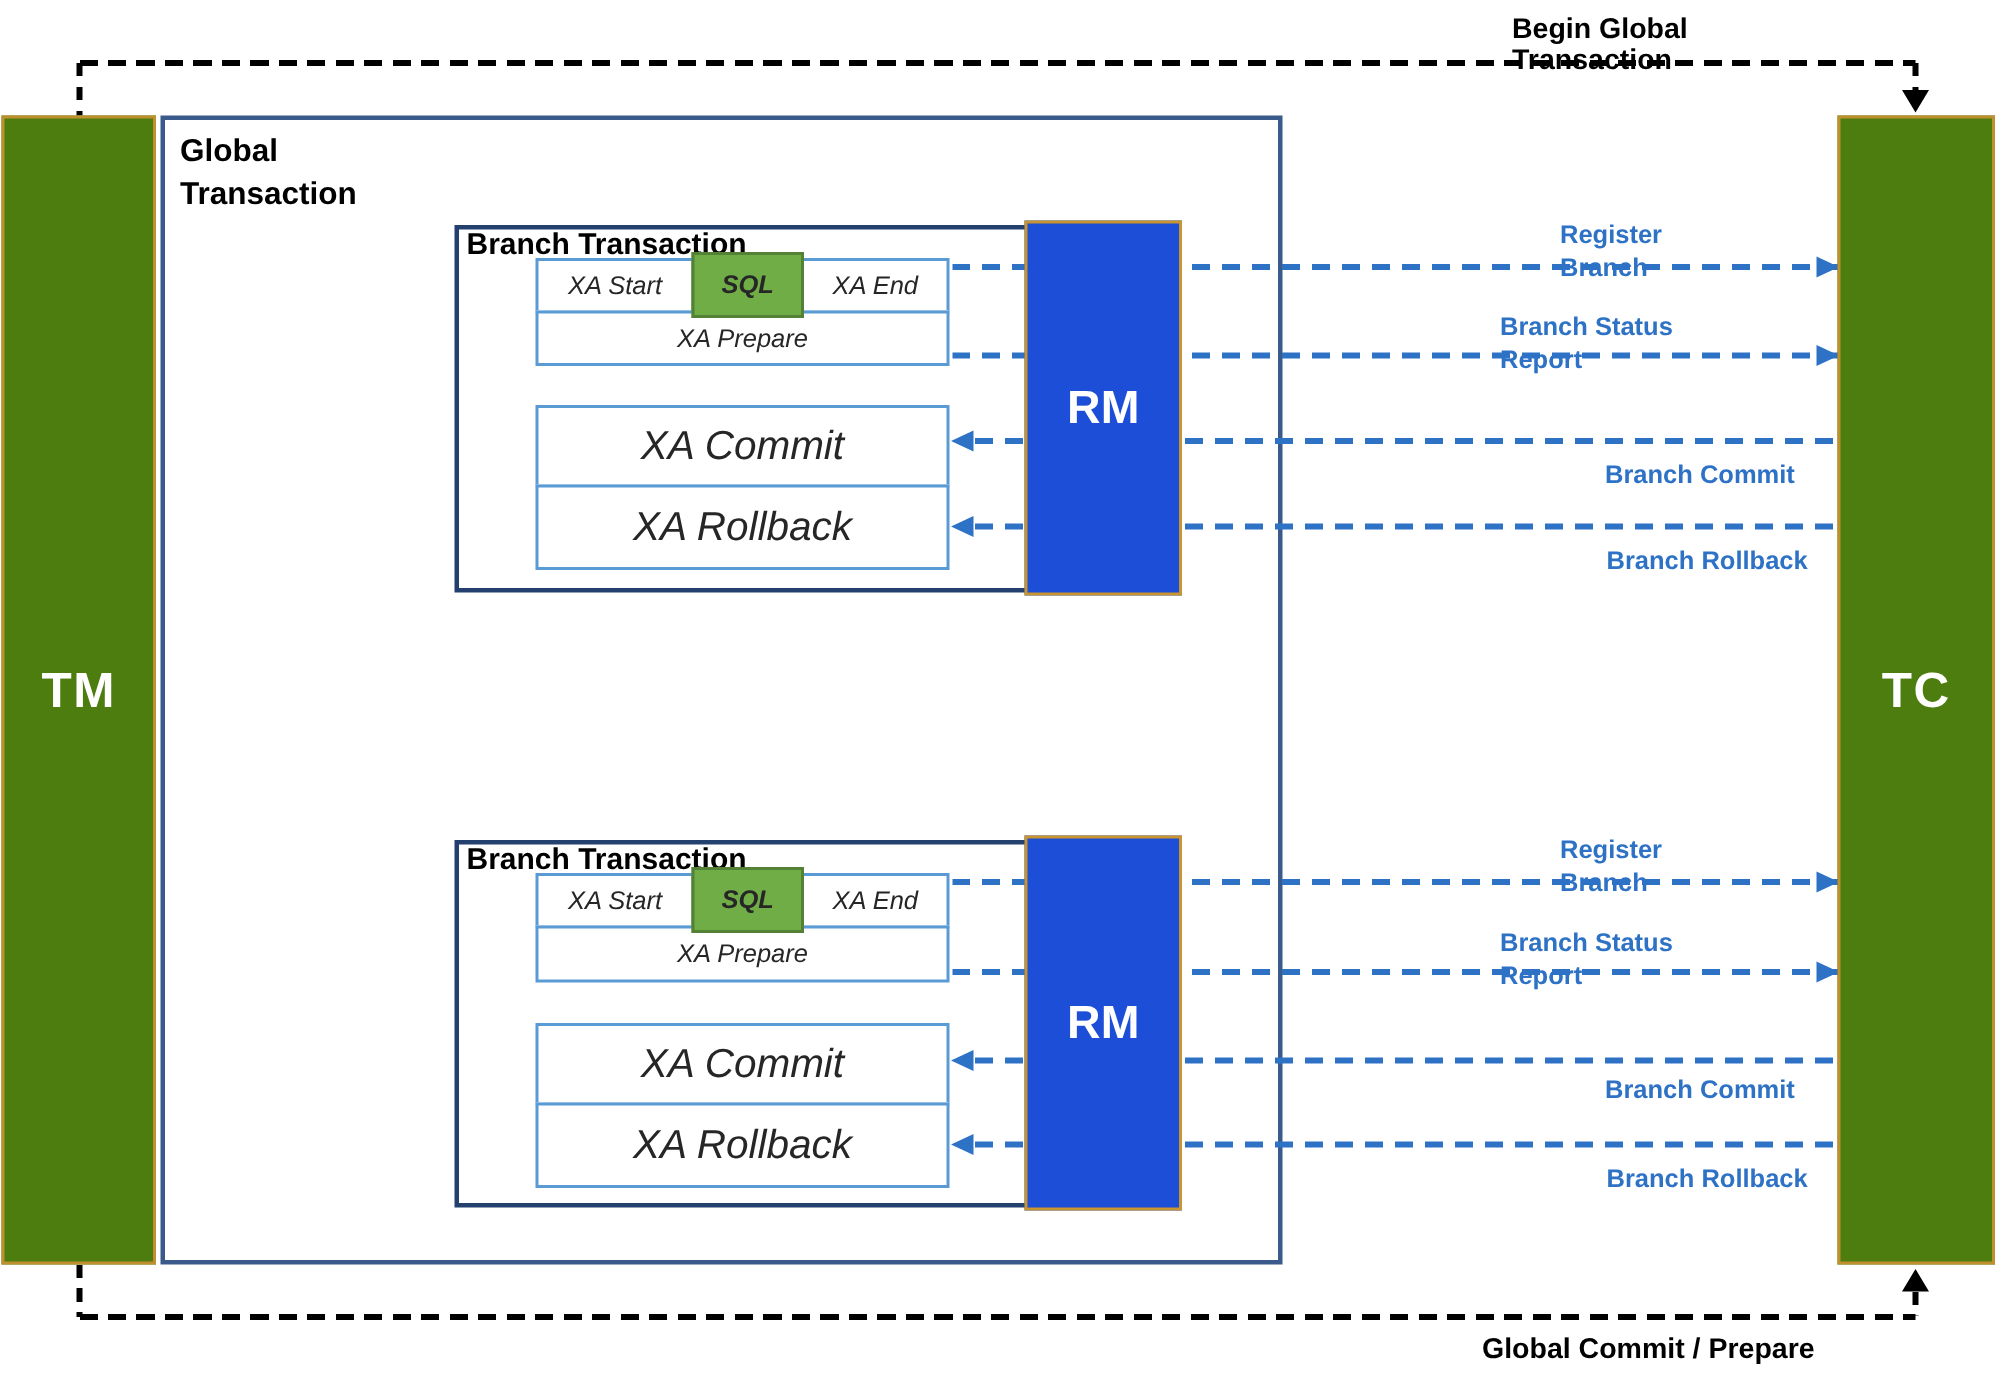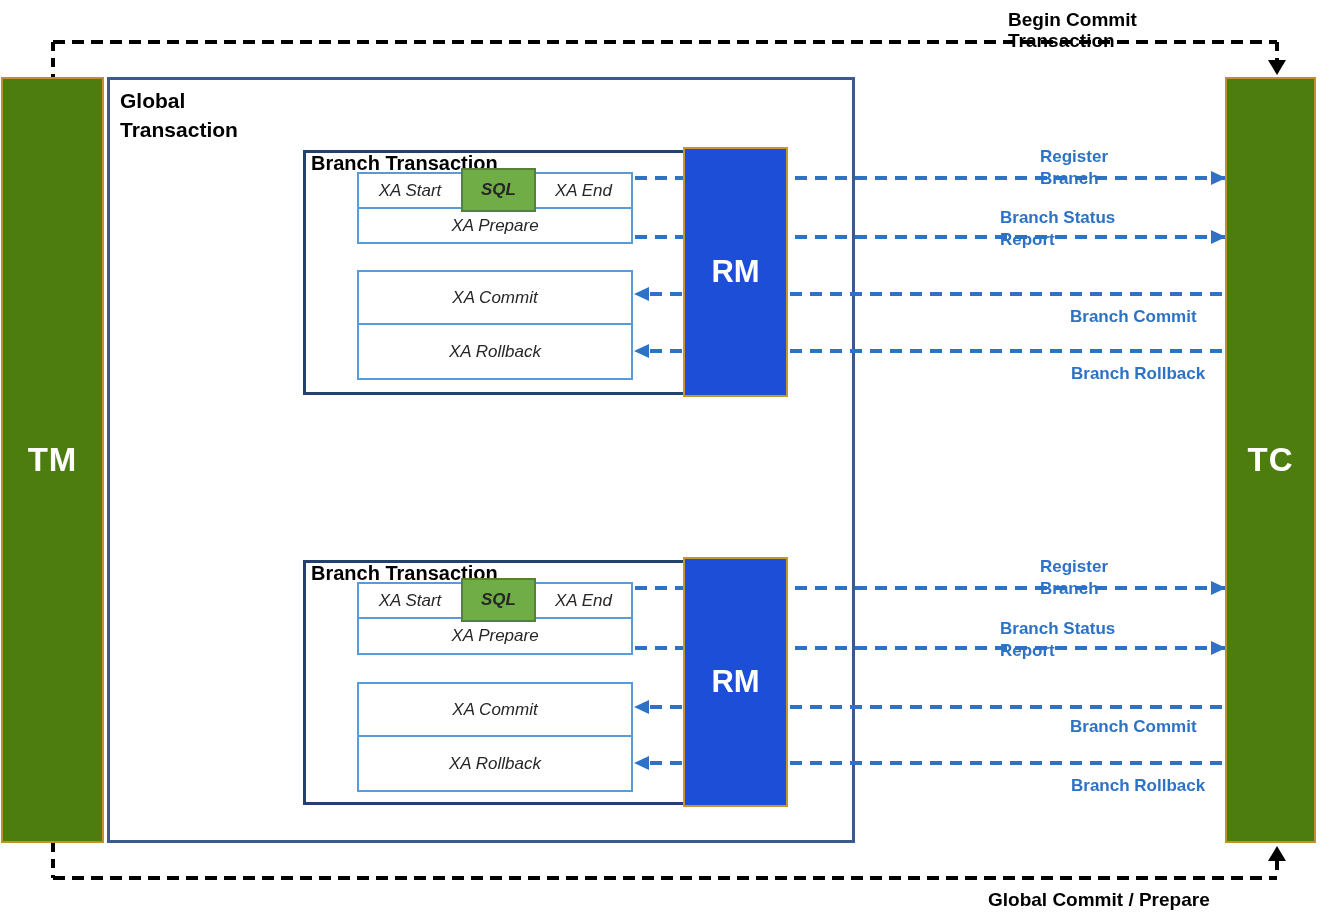--- a/index.html
+++ b/index.html
@@ -18,21 +18,21 @@
   .global-box{background:#ffffff;border:3px solid #3A5A8C;z-index:1;}
   .branch-box{background:#ffffff;border:3px solid #24406E;z-index:2;}
   .box-title{font-weight:bold;font-size:20px;color:#000;z-index:3;white-space:nowrap;}
   .global-title{font-weight:bold;font-size:21px;line-height:29px;color:#000;z-index:3;}
   
   .cell{
     background:#ffffff;border:2px solid #5B9BD5;z-index:3;
     display:flex;align-items:center;justify-content:center;
     font-style:italic;color:#262626;font-size:17px;
   }
-  .cell.big{font-size:17px;font-style:italic;}
+  .cell.big{font-size:27px;font-style:italic;}
   .cell.sql{background:#70AD47;border:2px solid #538135;z-index:4;font-weight:bold;}
   
   .rm-box{
     background:#1d4ed8;border:2px solid #C9952E;z-index:6;
     display:flex;align-items:center;justify-content:center;
     color:#ffffff;font-weight:bold;font-size:31px;
   }
   
   .hdash-blue{height:4px;z-index:5;
     background:repeating-linear-gradient(90deg,#2E72C6 0 12px,transparent 12px 20px);}
@@ -54,21 +54,21 @@
 
 <div id="stage">
 
   <div class="abs global-box" style="left:107px;top:77px;width:748px;height:766px;"></div>
   <div class="abs global-title" style="left:120px;top:86px;width:150px;">Global Transaction</div>
 
   <div class="abs vdash-black" style="left:51px;top:42px;height:35px;"></div>
   <div class="abs hdash-black" style="left:53px;top:40px;width:1224px;"></div>
   <div class="abs vdash-black" style="left:1275px;top:42px;height:19px;"></div>
   <div class="abs arr arr-down-black" style="left:1268px;top:60px;"></div>
-  <div class="abs black-label" style="left:1008px;top:9px;width:135px;">Begin Commit Transaction</div>
+  <div class="abs black-label" style="left:1008px;top:9px;width:135px;">Begin Global Transaction</div>
 
   <div class="abs vdash-black" style="left:51px;top:843px;height:35px;"></div>
   <div class="abs hdash-black" style="left:53px;top:876px;width:1224px;"></div>
   <div class="abs vdash-black" style="left:1275px;top:861px;height:16px;"></div>
   <div class="abs arr arr-up-black" style="left:1268px;top:846px;"></div>
   <div class="abs black-label" style="left:988px;top:889px;width:260px;">Global Commit / Prepare</div>
 
   <div class="abs branch-box" style="left:303px;top:150px;width:417px;height:245px;"></div>
   <div class="abs box-title" style="left:311px;top:152px;">Branch Transaction</div>
 
@@ -125,17 +125,17 @@
   <div class="abs arr arr-left" style="left:634px;top:756px;"></div>
   <div class="abs blue-label" style="left:1071px;top:775px;width:170px;">Branch Rollback</div>
 
   <div class="abs rm-box" style="left:683px;top:557px;width:105px;height:250px;">
     <span>RM</span>
   </div>
 
   <div class="abs gold-bar" style="left:1px;top:77px;width:103px;height:766px;z-index:6;">
     <span>TM</span>
   </div>
-  <div class="abs gold-bar" style="left:1225px;top:77px;width:91px;height:766px;z-index:6;">
+  <div class="abs gold-bar" style="left:1225px;top:77px;width:105px;height:766px;z-index:6;">
     <span>TC</span>
   </div>
 
 </div>
 
 </body></html>

